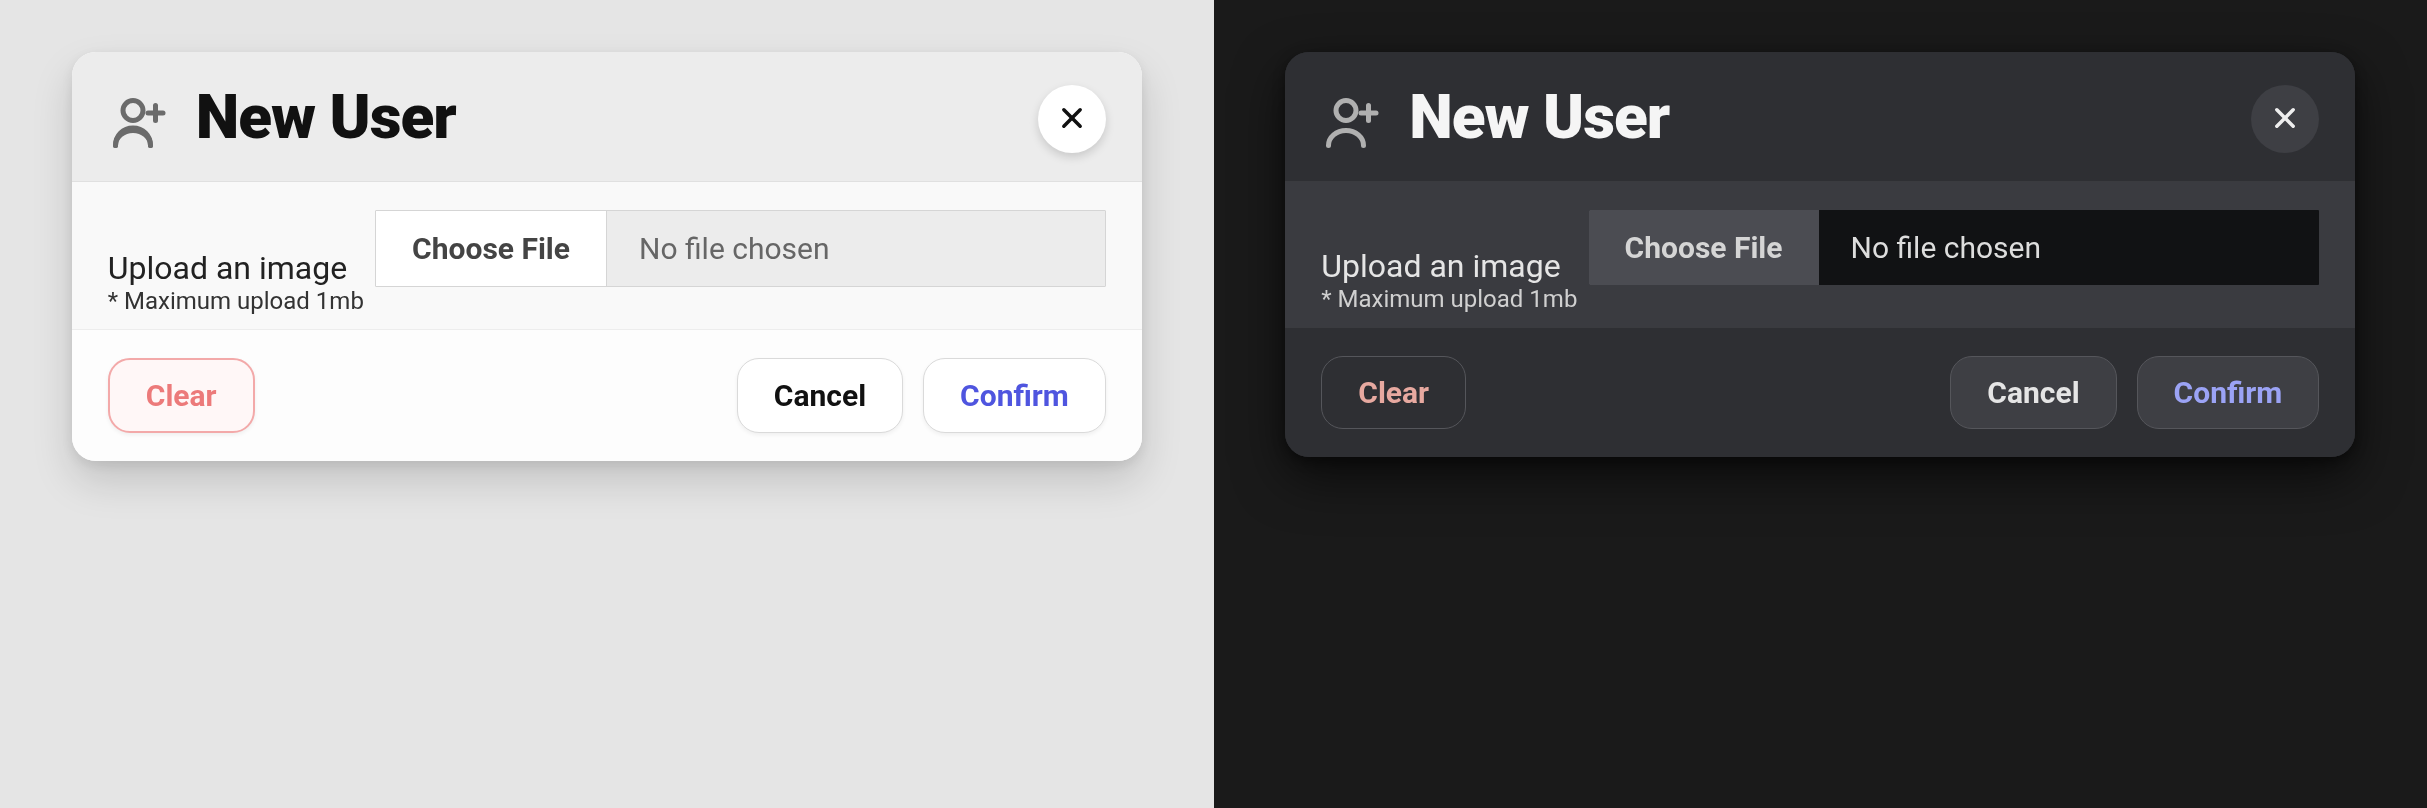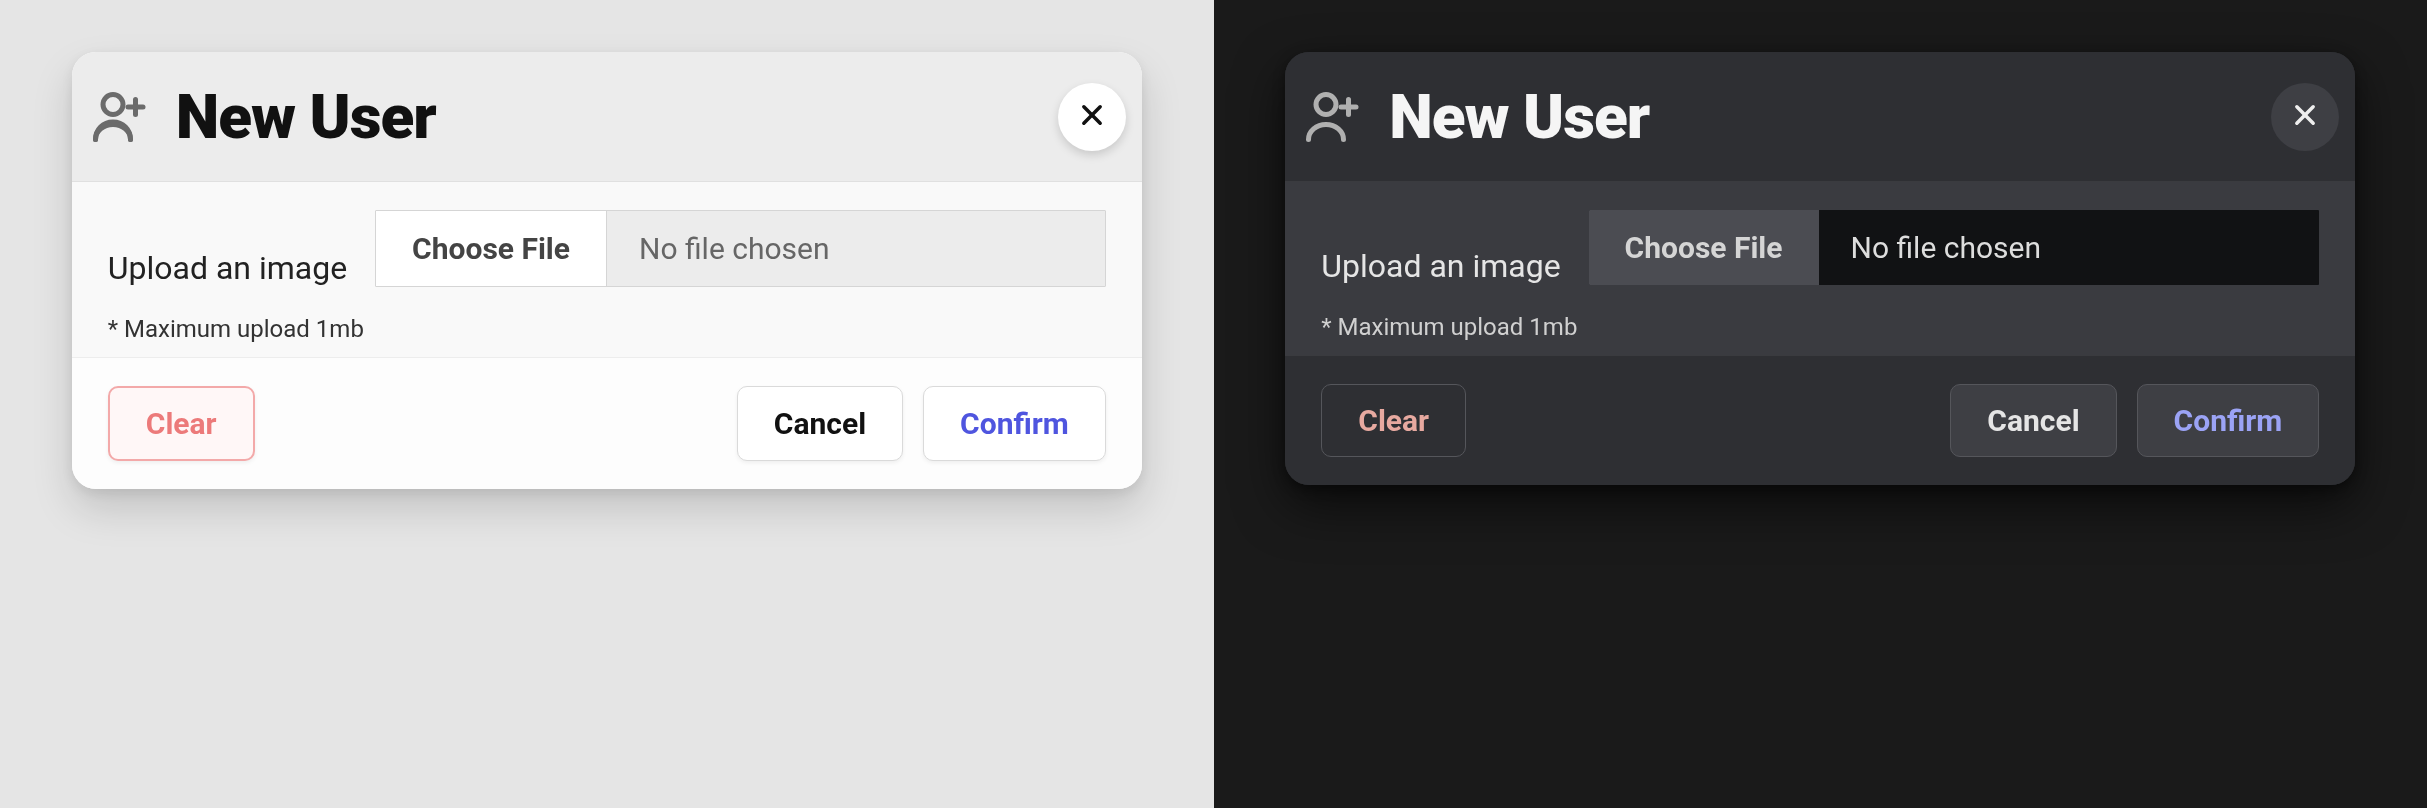--- a/index.html
+++ b/index.html
@@ -34,22 +34,22 @@
       box-shadow: 0 20px 40px rgba(0,0,0,0.15), 0 4px 12px rgba(0,0,0,0.08);
     }
     .dark .card {
       background: #2E2F33;
       box-shadow: 0 20px 50px rgba(0,0,0,0.6), 0 4px 12px rgba(0,0,0,0.4);
     }
 
     
     .header {
       display: flex;
-      align-items: center;
-      padding: 28px 16px;
+      align-items: flex-end;
+      padding: 28px 36px;
       gap: 28px;
     }
     .light .header { background: #ECECEC; border-bottom: 1px solid #E0E0E0; }
     .dark  .header { background: #2E2F33; border-bottom: 1px solid #3A3B3F; }
 
     .header .title {
       font-size: 62px;
       font-weight: 900;
       letter-spacing: -1px;
       flex: 1;
@@ -138,42 +138,41 @@
     .file-status {
       padding: 20px 32px;
       font-size: 30px;
       display: flex;
       align-items: center;
     }
     .light .file-status { color: #666; }
     .dark  .file-status { color: #DDD; }
 
     .hint {
-      margin-top: 28px;
       font-size: 24px;
     }
     .light .hint { color: #333; }
     .dark  .hint { color: #D0D0D0; }
 
     
     .footer {
       display: flex;
       padding: 28px 36px;
       gap: 20px;
     }
     .light .footer { background: #FDFDFD; border-top: 1px solid #EDEDED; }
     .dark  .footer { background: #2E2F33; border-top: 1px solid #3A3B3F; }
 
     .spacer { flex: 1; }
 
     .btn {
       padding: 18px 36px;
       font-size: 30px;
       font-weight: 700;
-      border-radius: 10px;
+      border-radius: 22px;
       cursor: pointer;
     }
     .light .btn {
       background: #FFFFFF;
       border: 1.5px solid #DADADA;
       box-shadow: 0 2px 4px rgba(0,0,0,0.06);
     }
     .dark .btn {
       background: #3E3F44;
       border: 1.5px solid #55565B;

